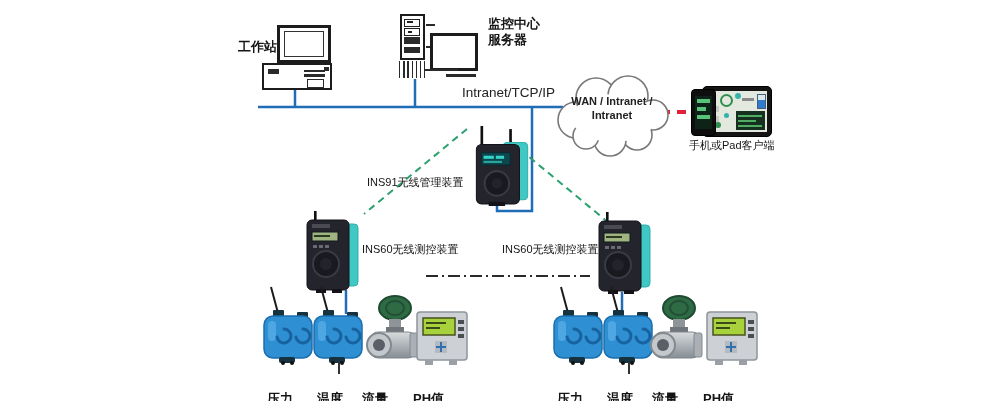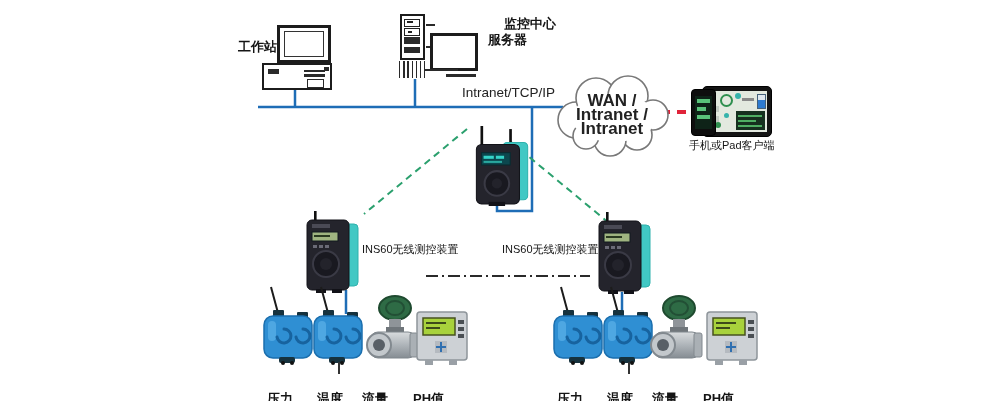--- a/index.html
+++ b/index.html
@@ -10,21 +10,21 @@
   html,body{margin:0;padding:0;background:#fff;}
   .canvas{position:relative;width:1000px;height:401px;background:#fff;overflow:hidden;
           font-family:"Liberation Sans","DejaVu Sans",sans-serif;color:#111;}
   .abs{position:absolute;}
   .lbl{position:absolute;white-space:nowrap;color:#151515;}
   .lbl-bold{font-weight:bold;font-size:13px;}
   .lbl-dev{font-size:11px;}
   .lbl-sensor{font-weight:bold;font-size:13px;margin-top:21px;}
   .lbl-eth{font-size:13.5px;color:#222;}
   .cloud-text{position:absolute;left:558px;top:94px;width:108px;text-align:center;
-              font-size:17px;font-weight:bold;line-height:14px;color:#222;}
+              font-size:11px;font-weight:bold;line-height:14px;color:#222;}
   
   .ws-monitor{left:277px;top:25px;width:54px;height:38px;border:3px solid var(--line-dark);background:#fff;box-sizing:border-box;}
   .ws-screen{position:absolute;left:4px;top:3px;right:4px;bottom:3px;border:1px solid #333;background:#fff;}
   .ws-case{left:262px;top:63px;width:70px;height:27px;border:2px solid var(--line-dark);background:#fff;box-sizing:border-box;}
   .ws-vent{position:absolute;left:4px;top:4px;width:11px;height:5px;background:#2a2a2a;}
   .ws-slot1{position:absolute;left:40px;top:5px;width:21px;height:2px;background:#2a2a2a;}
   .ws-slot2{position:absolute;left:40px;top:9px;width:21px;height:3px;background:#2a2a2a;}
   .ws-fdd{position:absolute;left:43px;top:14px;width:15px;height:7px;border:1px solid #2a2a2a;}
   .ws-led{position:absolute;left:60px;top:2px;width:5px;height:4px;background:#2a2a2a;}
   
@@ -158,21 +158,21 @@
       </div>
     <div class="abs ws-case">
       <div class="ws-vent"></div>
         <div class="ws-slot1"></div>
         <div class="ws-slot2"></div>
         <div class="ws-fdd"></div>
         <div class="ws-led"></div>
     </div>
   </div>
 
-  <div class="lbl lbl-bold" style="left:504px;top:15px">监控中心</div>
+  <div class="lbl lbl-bold" style="left:488px;top:15px">监控中心</div>
   <div class="lbl lbl-bold" style="left:488px;top:31px">服务器</div>
   <div>
     <div class="abs sv-tower">
       <div class="sv-r1">
           <i></i>
         </div>
         <div class="sv-r2">
           <i></i>
         </div>
         <div class="sv-r3"></div>
@@ -231,20 +231,21 @@
           <i style="top:11px;width:9px"></i>
           <i style="top:19px"></i>
         </div>
     </div>
   </div>
   <div class="lbl lbl-dev" style="left:689px;top:138px">手机或Pad客户端</div>
 
   <svg class="abs" style="left:472px;top:126px" width="58" height="80">
       <use href="#sym-ins91"></use>
     </svg>
+  <div class="lbl lbl-dev" style="left:367px;top:175px">INS91无线管理装置</div>
 
   <svg class="abs" style="left:302px;top:211px" width="60" height="82">
       <use href="#sym-ins60"></use>
     </svg>
   <div class="lbl lbl-dev" style="left:362px;top:242px">INS60无线测控装置</div>
 
   <svg class="abs" style="left:594px;top:212px" width="60" height="82">
       <use href="#sym-ins60"></use>
     </svg>
   <div class="lbl lbl-dev" style="left:502px;top:242px">INS60无线测控装置</div>

